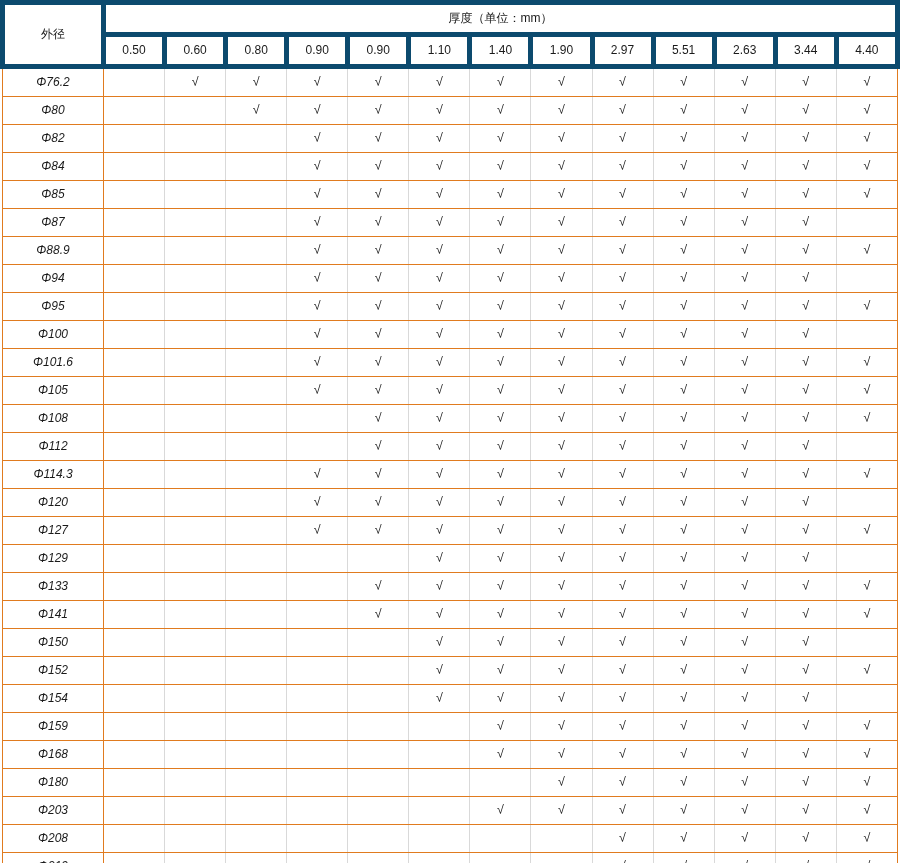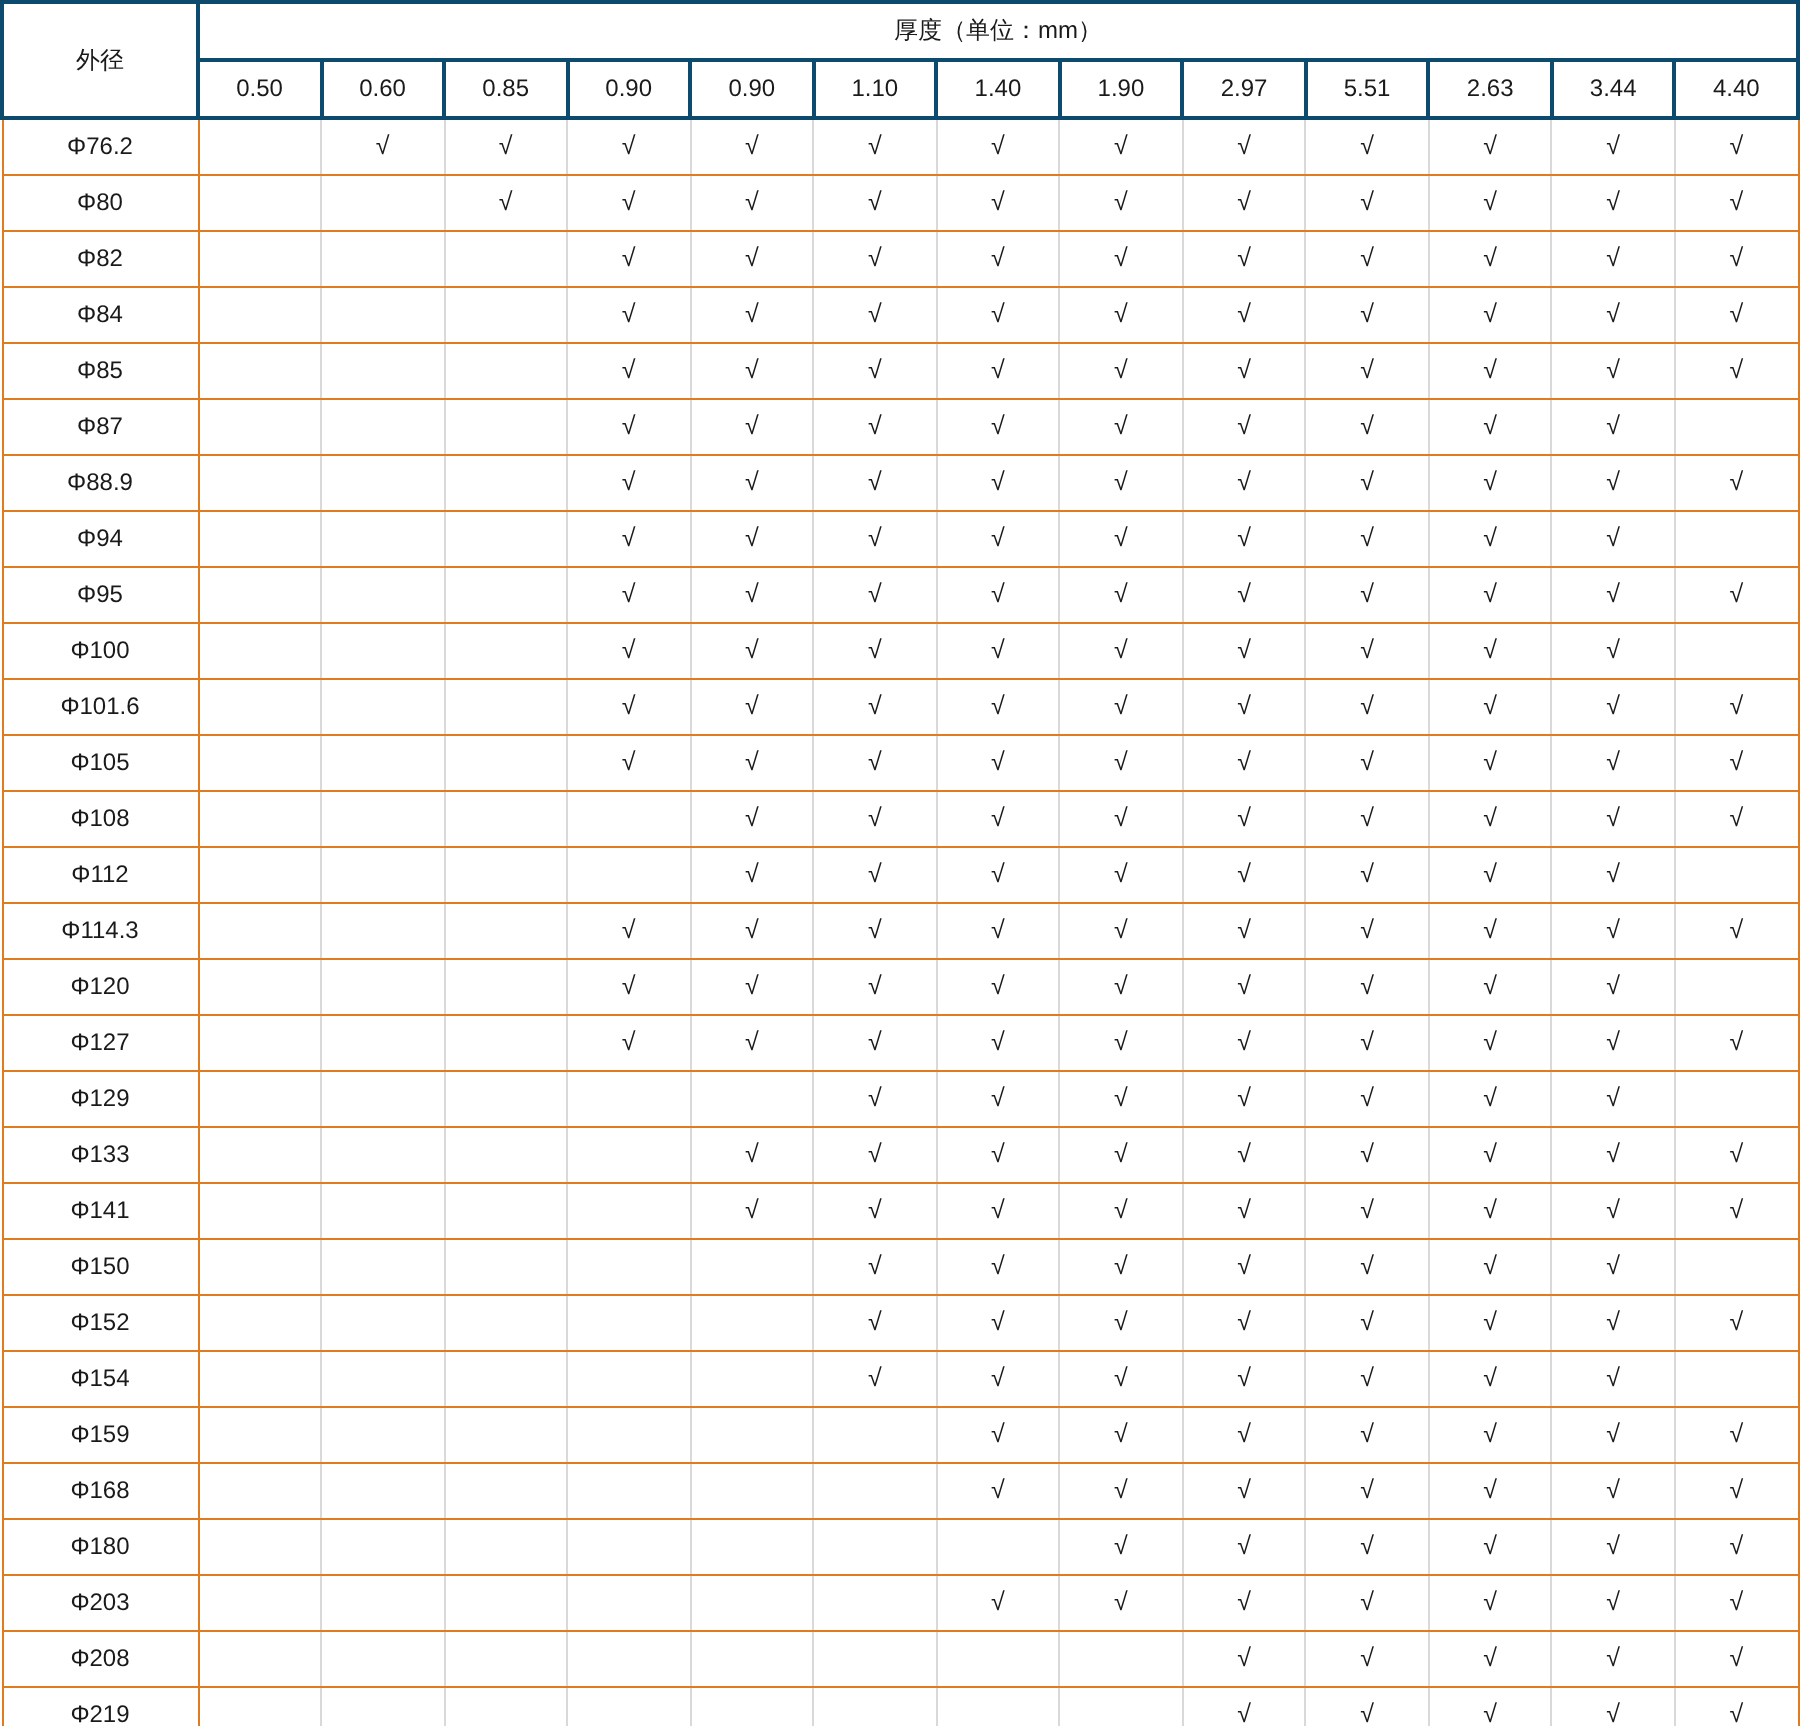--- a/index.html
+++ b/index.html
@@ -54,20 +54,21 @@
     background: #f5a65b;
     height: 27px;
     line-height: 27px;
     font-size: 12px;
     color: #141414;
   }
   td.od {
     background: #ffffff;
     font-size: 12px;
     color: #141414;
+    font-style: italic;
   }
   td.cell {
     background: #ffffff;
     font-size: 12.5px;
     color: #111111;
   }
   
   table.spec tbody td {
     border-left: 1px solid #d9d9d9;
     border-right: 1px solid #d9d9d9;
@@ -75,40 +76,40 @@
     border-bottom: 1px solid #e07b1f;
   }
   table.spec tbody td.od {
     border-left: 1px solid #e07b1f;
     border-right: 1px solid #e07b1f;
   }
   table.spec tbody tr td:last-child {
     border-right: 1px solid #e07b1f;
   }
   table.spec thead th {
-    border: 2px solid #0c4a6e;
+    border: 5px solid #0c4a6e;
   }
   .chk {
     font-size: 12.5px;
   }
 </style>
 </head>
 <body>
 
 <div id="wrap">
   <table class="spec">
     <thead>
       <tr>
         <th class="corner" rowspan="2">外径</th>
         <th class="thick-title" id="thick-title" colspan="13">厚度（单位：mm）</th>
       </tr>
       <tr id="thickness-header-row">
           <th class="thick-val">0.50</th>
           <th class="thick-val">0.60</th>
-          <th class="thick-val">0.85</th>
+          <th class="thick-val">0.80</th>
           <th class="thick-val">0.90</th>
           <th class="thick-val">0.90</th>
           <th class="thick-val">1.10</th>
           <th class="thick-val">1.40</th>
           <th class="thick-val">1.90</th>
           <th class="thick-val">2.97</th>
           <th class="thick-val">5.51</th>
           <th class="thick-val">2.63</th>
           <th class="thick-val">3.44</th>
           <th class="thick-val">4.40</th>

